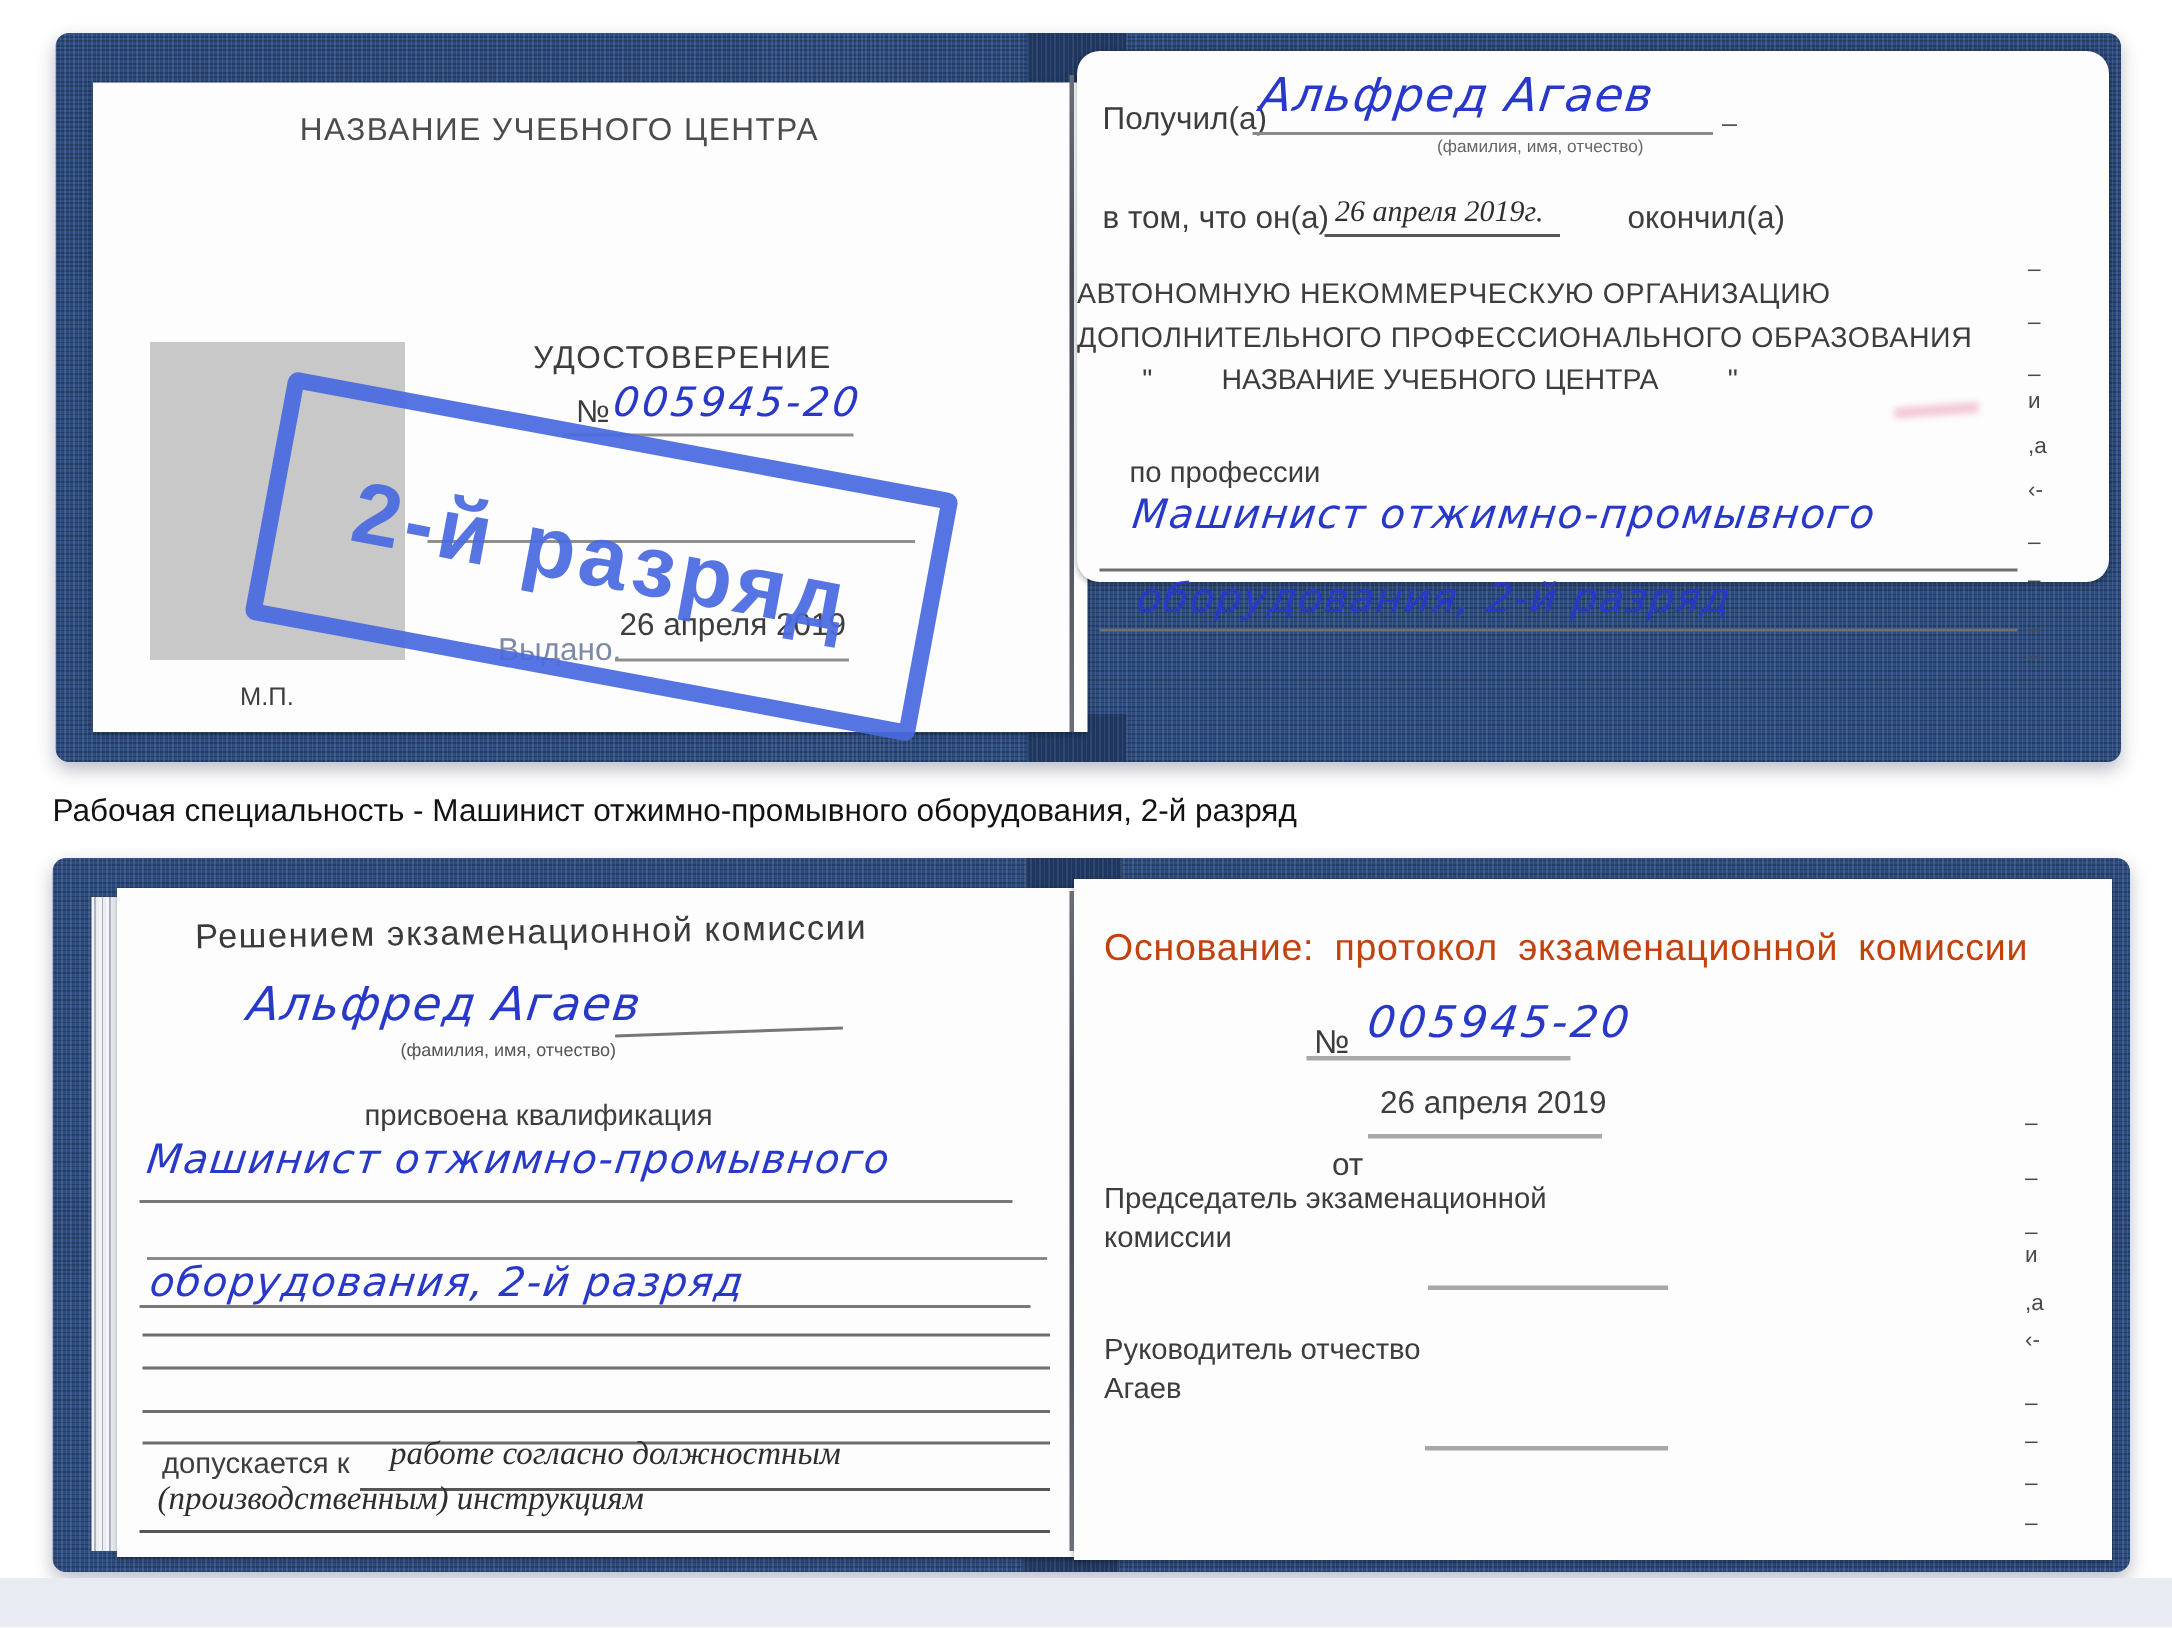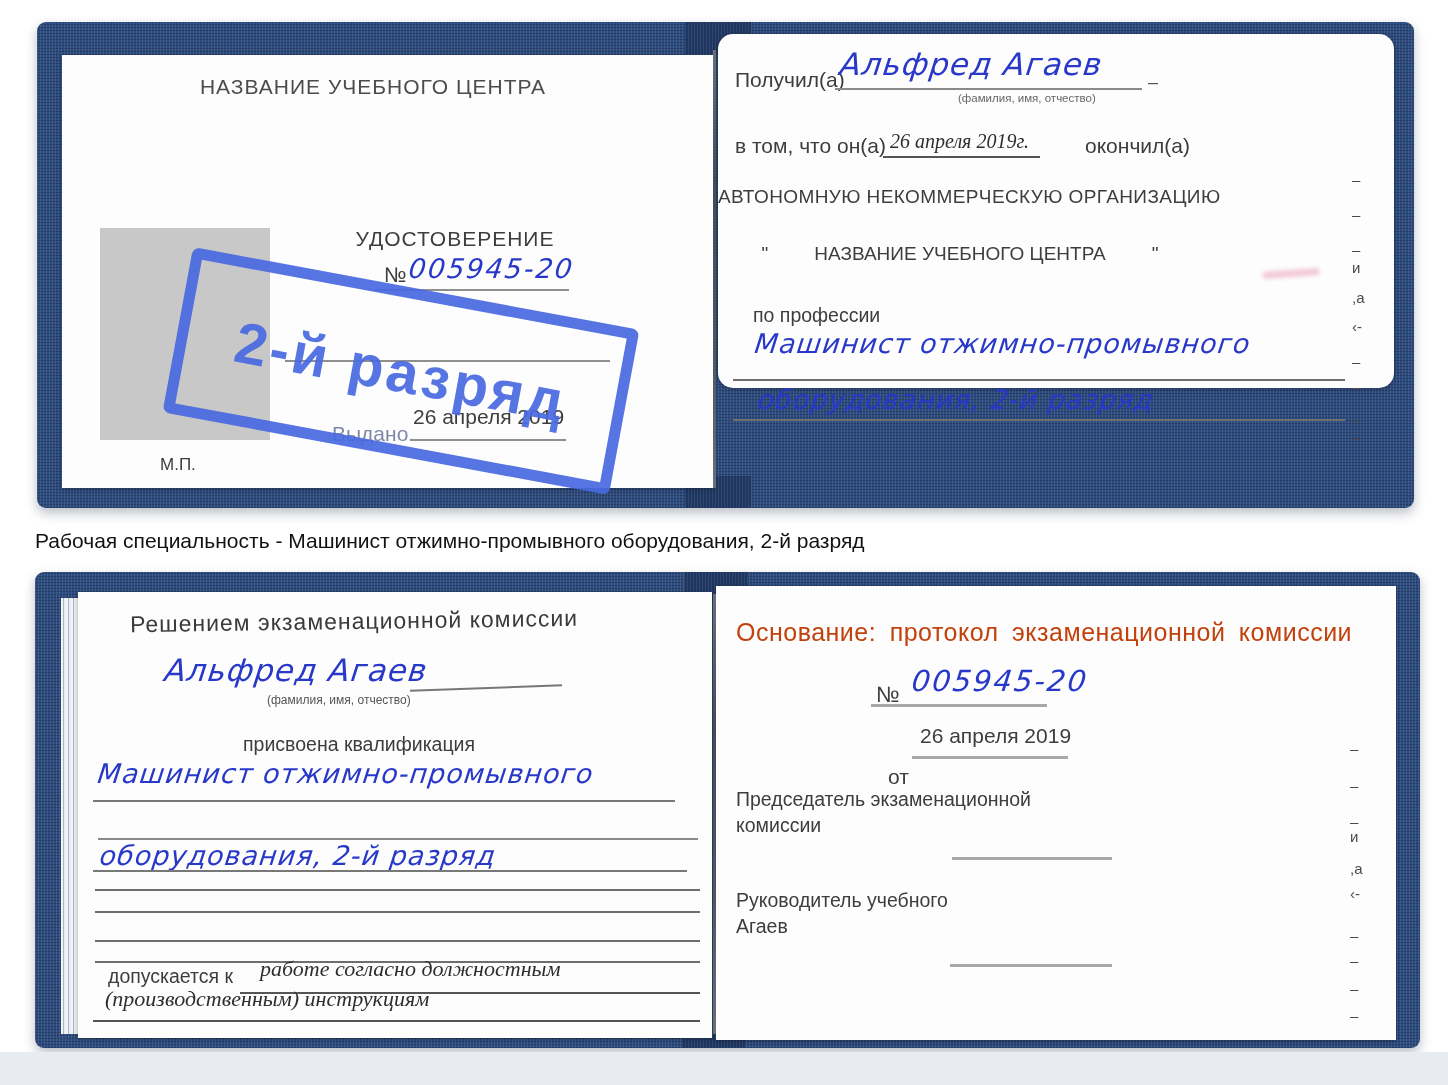--- a/index.html
+++ b/index.html
@@ -8,21 +8,21 @@
   
   .spread{position:absolute;border-radius:9px;
           background-color:#2c4b7e;
           background-image:
             repeating-linear-gradient(90deg, rgba(255,255,255,.10) 0 1px, rgba(255,255,255,0) 1px 3px),
             repeating-linear-gradient(0deg, rgba(0,0,0,.20) 0 1px, rgba(0,0,0,0) 1px 3px);
           box-shadow:0 5px 12px rgba(30,40,70,.30);}
   .tab{position:absolute;background-color:#1f3760;
        background-image:repeating-linear-gradient(90deg, rgba(255,255,255,.08) 0 1px, rgba(255,255,255,0) 1px 3px);
        z-index:1;}
-  .page{position:absolute;background:#fdfdfd;z-index:2;box-shadow:0 1px 4px rgba(0,0,0,.35);}
+  .page{position:absolute;background:#fdfdfd;z-index:2;box-shadow:0 1px 4px rgba(0,0,0,.35);padding-left:12px;}
   .spine{position:absolute;width:3px;z-index:3;
          background:linear-gradient(180deg,#6a6e76,#474b53 30%,#52565e 70%,#6a6e76);}
   .edge-stack{position:absolute;z-index:2;
       background:repeating-linear-gradient(90deg,#f4f4f4 0 2px,#aab4c6 2px 3px,#e9ecf1 3px 5px);}
   
   .pg{position:absolute;white-space:nowrap;color:#3d3d3d;}
   .hand{position:absolute;white-space:nowrap;font-family:"DejaVu Sans",sans-serif;font-style:italic;
         color:#2838c8;transform:skewX(-7deg);letter-spacing:1px;}
   .ital{position:absolute;white-space:nowrap;font-family:"Liberation Serif",serif;
         font-style:italic;color:#2e2e2e;}
@@ -79,20 +79,21 @@
       <div class="ln" style="left:117px;top:54px;width:307px;background:#8a8a8a;"></div>
       <span class="pg" style="left:430px;top:38px;font-size:18px;color:#555;">–</span>
       <span class="pg" style="left:240px;top:58px;font-size:11.5px;color:#666;">(фамилия, имя, отчество)</span>
 
       <span class="pg" style="left:17px;top:100px;font-size:21px;">в том, что он(а)</span>
       <span class="ital" style="left:172px;top:96px;font-size:20px;">26 апреля 2019г.</span>
       <div class="ln" style="left:165px;top:122px;width:157px;background:#555;"></div>
       <span class="pg" style="left:367px;top:100px;font-size:21px;">окончил(а)</span>
 
       <div class="pg ctr" style="left:0;top:152px;width:484px;font-size:19px;letter-spacing:.4px;text-align:right;">АВТОНОМНУЮ НЕКОММЕРЧЕСКУЮ ОРГАНИЗАЦИЮ</div>
+      <div class="pg ctr" style="left:0;top:181px;width:484px;font-size:19px;letter-spacing:.4px;">ДОПОЛНИТЕЛЬНОГО ПРОФЕССИОНАЛЬНОГО ОБРАЗОВАНИЯ</div>
       <div class="org-row" style="left:0;top:209px;width:484px;font-size:19px;">
         <span>"</span>
         <span>НАЗВАНИЕ УЧЕБНОГО ЦЕНТРА</span>
         <span>"</span>
       </div>
 
       <span class="pg" style="left:35px;top:270px;font-size:19.5px;">по профессии</span>
       <span class="hand" style="left:37px;top:294px;font-size:27px;">Машинист отжимно-промывного</span>
       <div class="ln" style="left:15px;top:345px;width:612px;background:#6e6e6e;"></div>
       <span class="hand" style="left:40px;top:350px;font-size:27px;">оборудования, 2-й разряд</span>
@@ -156,21 +157,21 @@
       <div class="ln3" style="left:155px;top:118px;width:176px;"></div>
 
       <span class="pg" style="left:172px;top:150px;font-size:21px;margin-top:29px;">от</span>
       <span class="pg" style="left:204px;top:138px;font-size:21px;">26 апреля 2019</span>
       <div class="ln3" style="left:196px;top:170px;width:156px;"></div>
 
       <div class="pg" style="left:20px;top:202px;font-size:19.5px;">Председатель экзаменационной</div>
       <div class="pg" style="left:20px;top:228px;font-size:19.5px;">комиссии</div>
       <div class="ln3" style="left:236px;top:271px;width:160px;"></div>
 
-      <div class="pg" style="left:20px;top:303px;font-size:19.5px;">Руководитель учебного</div>
+      <div class="pg" style="left:20px;top:303px;font-size:19.5px;">Руководитель отчество</div>
       <div class="pg" style="left:20px;top:329px;font-size:19.5px;">Агаев</div>
       <div class="ln3" style="left:234px;top:378px;width:162px;"></div>
 
       <span class="mark" style="top:154px;">–</span>
       <span class="mark" style="top:191px;">–</span>
       <span class="mark" style="top:227px;">–</span>
       <span class="mark" style="top:242px;">и</span>
       <span class="mark" style="top:274px;">,а</span>
       <span class="mark" style="top:299px;">‹-</span>
       <span class="mark" style="top:341px;">–</span>

